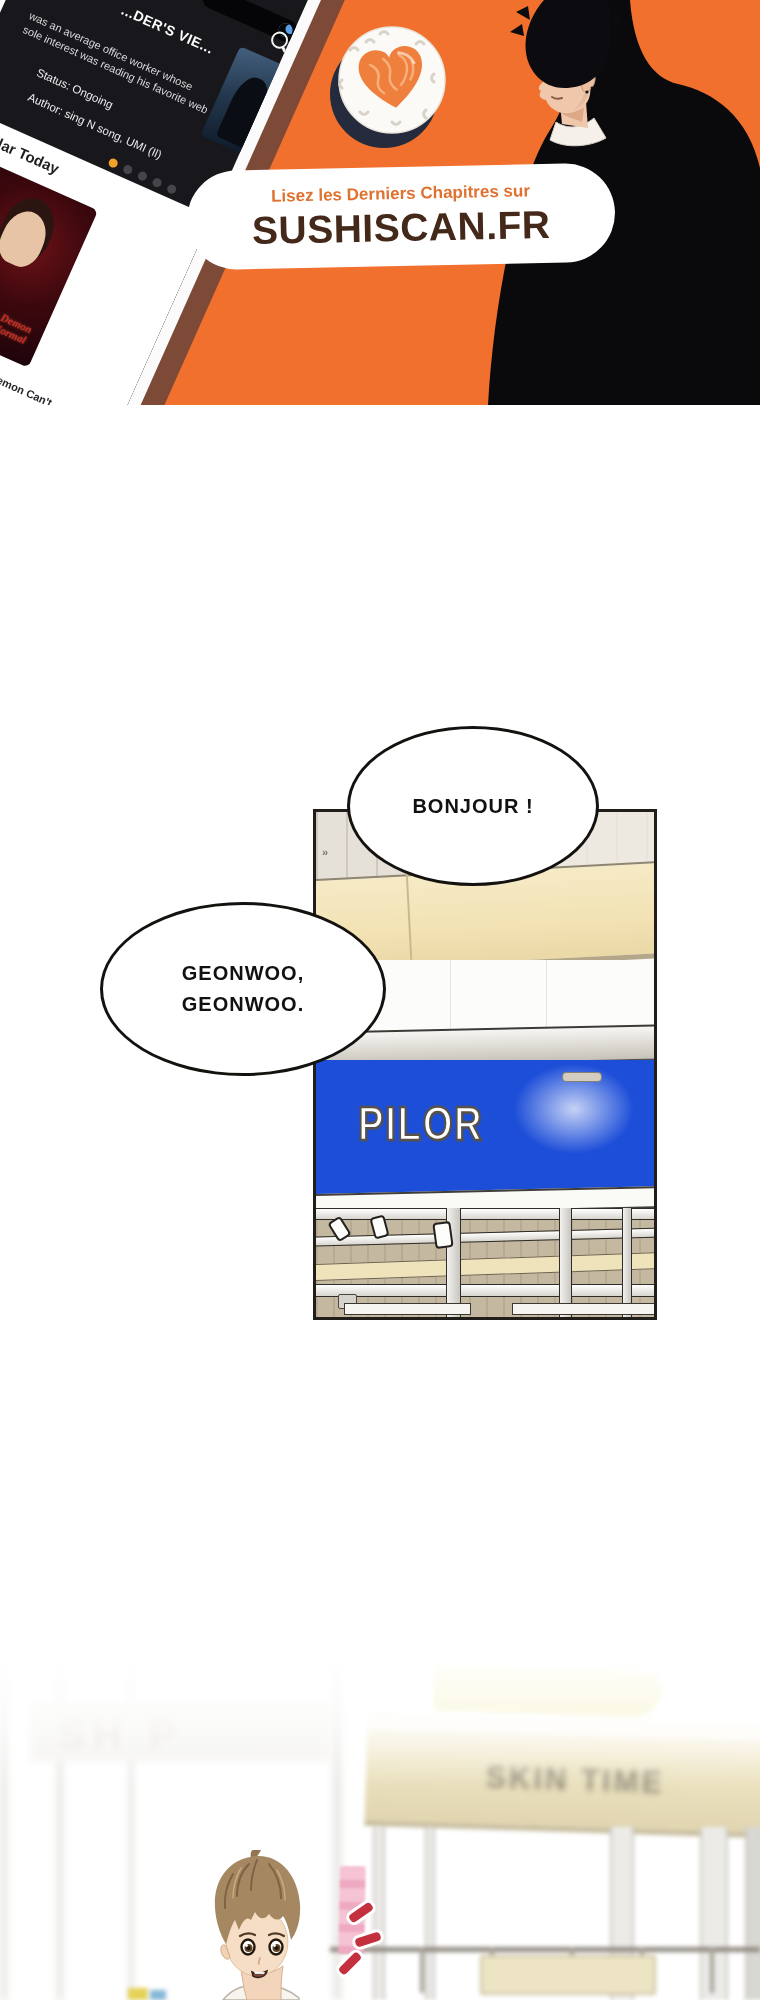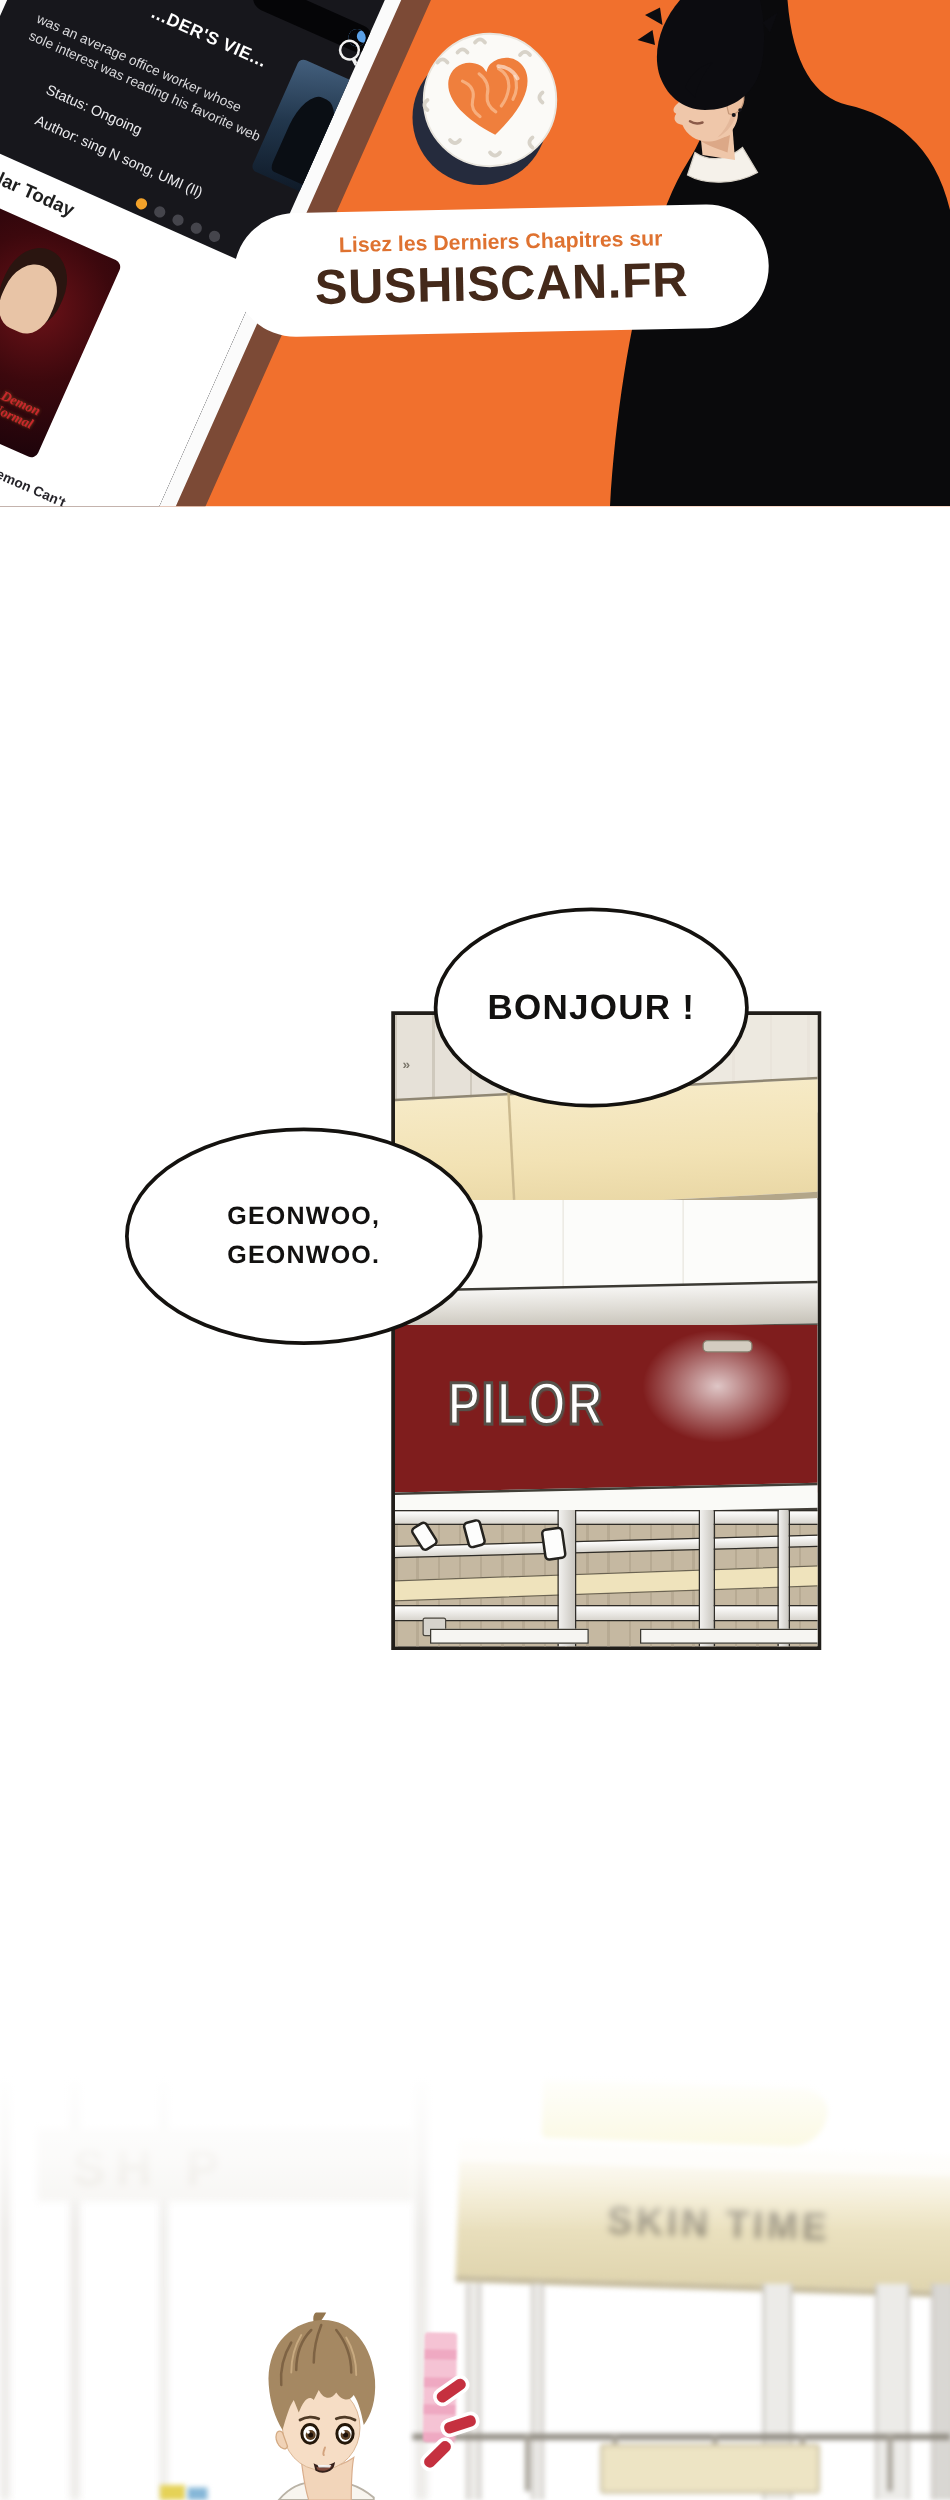--- a/index.html
+++ b/index.html
@@ -57,21 +57,21 @@
   .wall-mark{position:absolute;left:6px;top:34px;color:#7B766B;font-size:11px;font-weight:bold;}
   .cream-band{position:absolute;left:-6px;top:58px;width:360px;height:90px;transform:rotate(-3deg);
         background:linear-gradient(180deg,#F6EAC6 0%,#F2E2B4 60%,#EAD8A6 100%);
         border-top:2px solid #8F8672;border-bottom:5px solid #B3A689;}
   .cream-seam{position:absolute;left:92px;top:60px;width:1.5px;height:88px;background:#CBB98E;transform:rotate(-3deg);}
   .white-wall{position:absolute;left:0;top:148px;width:100%;height:72px;background:#FCFCFA;}
   .white-wall i{position:absolute;top:0;width:1px;height:100%;background:#E8E5DE;}
   .silver-strip{position:absolute;left:-4px;top:216px;width:356px;height:32px;transform:rotate(-1.2deg);
         background:linear-gradient(180deg,#F6F5F3 0%,#DDDAD3 55%,#C6C2B8 100%);
         border-top:2px solid #3C3A34;border-bottom:2px solid #55524A;}
-  .tan-wall{position:absolute;left:0;top:248px;width:100%;height:134px;background:#7f1d1d;}
+  .tan-wall{position:absolute;left:0;top:248px;width:100%;height:134px;background:#1d4ed8;}
   .tan-wall .glow{position:absolute;right:20px;top:4px;width:120px;height:90px;border-radius:50%;
         background:radial-gradient(closest-side,rgba(255,255,255,.75),rgba(255,255,255,0));}
   .light-fixture{position:absolute;right:52px;top:12px;width:38px;height:8px;border-radius:4px;
         background:#D3CCC0;border:1.5px solid #86806F;}
   .pilor-sign{position:absolute;left:0;top:36px;width:62%;text-align:center;color:#FFFFFF;font-weight:bold;
         font-size:48px;letter-spacing:2px;transform:scaleX(.8);
         -webkit-text-stroke:2.5px #56514A;text-shadow:2px 2px 0 rgba(90,84,74,.35);}
   .shelf-strip{position:absolute;left:-4px;top:378px;width:356px;height:18px;transform:rotate(-1.3deg);
         background:#FAFAF7;border-top:2.5px solid #413E37;border-bottom:2.5px solid #413E37;}
   .store-lower{position:absolute;left:0;top:396px;width:100%;height:112px;
@@ -88,21 +88,21 @@
   .post{position:absolute;top:0;height:112px;background:linear-gradient(90deg,#F2F1EF,#C9C6BF);
         border-left:1.5px solid #2F2D29;border-right:1.5px solid #2F2D29;}
   .spotlight{position:absolute;width:11px;height:18px;background:#FDFDFC;border:2px solid #24221E;border-radius:4px;}
   .cam-box{position:absolute;left:22px;top:86px;width:17px;height:13px;background:#D6D3CC;border:1.5px solid #4A463E;border-radius:2px;}
   .bottom-bar{position:absolute;top:95px;height:10px;background:#F6F5F2;border:1.5px solid #3B3831;}
 
   
   .bubble{position:absolute;background:#FFFFFF;border:3px solid #14120F;border-radius:50%;
         display:flex;flex-direction:column;align-items:center;justify-content:center;
         font-weight:bold;color:#121110;text-align:center;z-index:5;}
-  .bubble1{left:347px;top:726px;width:246px;height:154px;font-size:28px;letter-spacing:1px;}
+  .bubble1{left:347px;top:726px;width:246px;height:154px;font-size:20px;letter-spacing:1px;}
   .bubble2{left:100px;top:902px;width:280px;height:168px;font-size:20px;line-height:31px;letter-spacing:1px;}
 
   
   .scene2{position:absolute;left:0;top:1655px;width:760px;height:345px;overflow:hidden;background:#fff;}
   .bg-left{position:absolute;left:0;top:0;width:360px;height:345px;filter:blur(3px);opacity:.75;}
   .bg-left .bar{position:absolute;top:10px;height:335px;background:#E7E5E1;}
   .bg-left .transom{position:absolute;left:30px;top:48px;width:300px;height:58px;background:#F1EFEB;}
   .left-sign{position:absolute;left:58px;top:58px;font-size:40px;font-weight:bold;color:#DDD8CE;letter-spacing:8px;}
   .bg-right{position:absolute;left:330px;top:0;width:430px;height:345px;filter:blur(2px);}
   .awning{position:absolute;left:104px;top:8px;width:228px;height:46px;background:#F2ECA6;

